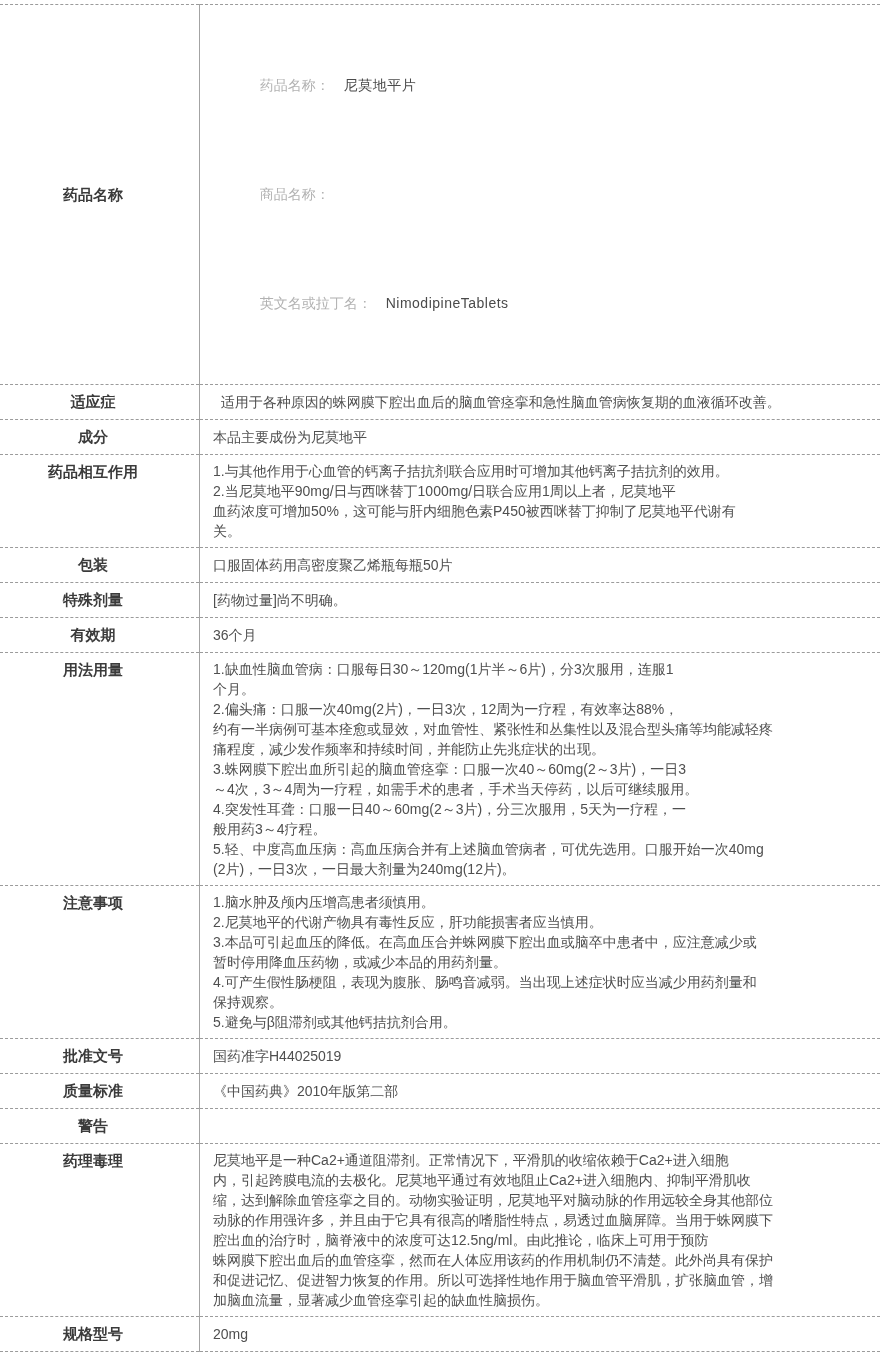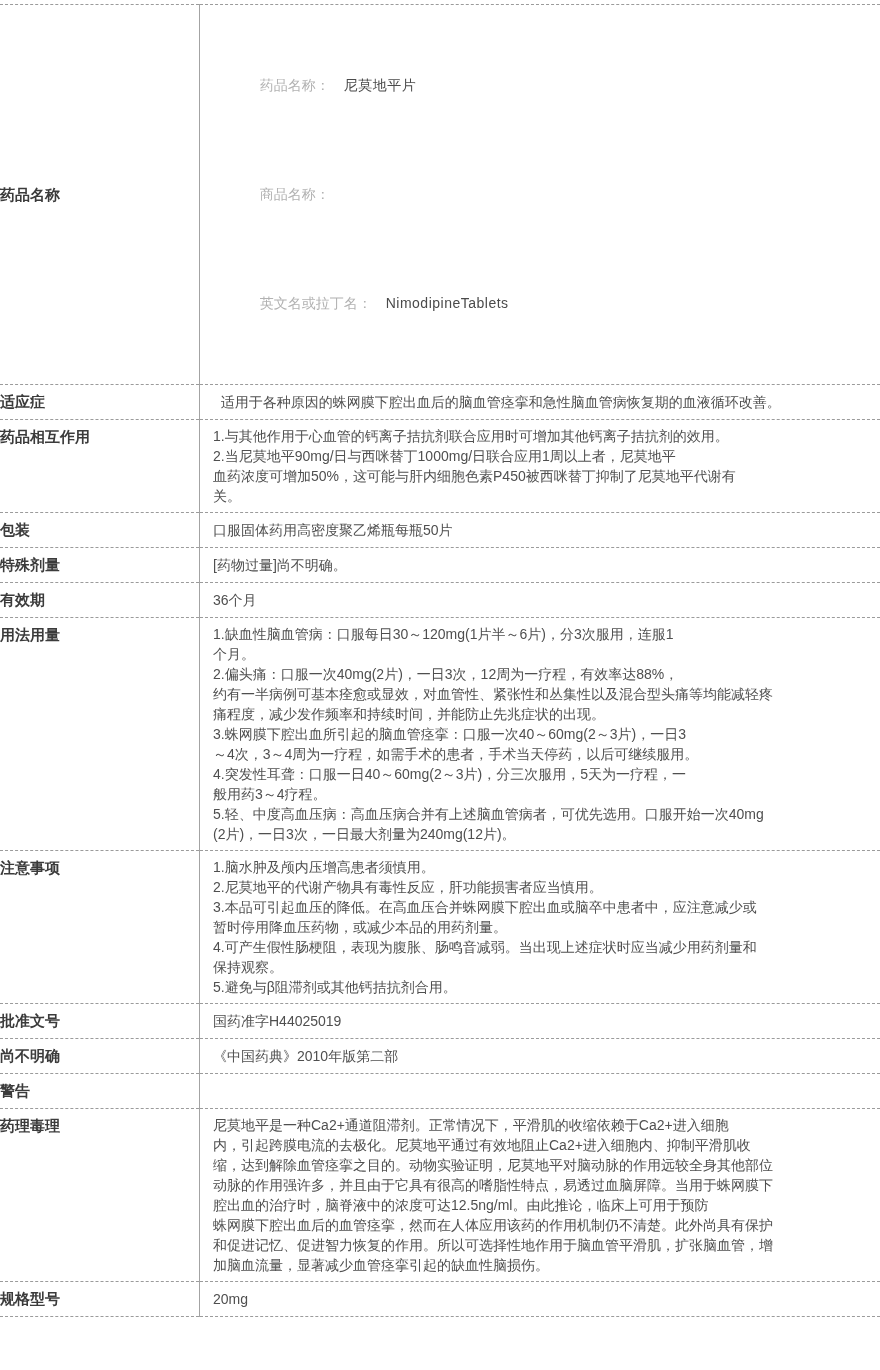--- a/index.html
+++ b/index.html
@@ -21,21 +21,21 @@
     width: 100%;
     border-collapse: collapse;
     border-bottom: 1px dashed #9b9b9b;
   }
   table.drug-table tr {
     border-top: 1px dashed #9b9b9b;
   }
   td.c-label {
     width: 186px;
     min-width: 186px;
-    text-align: left;
+    text-align: center;
     vertical-align: top;
     font-weight: bold;
     font-size: 15px;
     color: #3b3b3b;
     line-height: 20px;
     padding: 7px 13px 7px 0;
     border-right: 1px solid #a3a3a3;
     white-space: nowrap;
   }
   tr.row-name td.c-label {
@@ -85,20 +85,24 @@
             <span class="kv-key">英文名或拉丁名：</span><span class="kv-value">NimodipineTablets</span>
           </div>
         </td>
       </tr>
 
       <tr>
         <td class="c-label">适应症</td>
         <td class="c-content">  适用于各种原因的蛛网膜下腔出血后的脑血管痉挛和急性脑血管病恢复期的血液循环改善。</td>
       </tr>
 
+      <tr>
+        <td class="c-label">成分</td>
+        <td class="c-content">本品主要成份为尼莫地平</td>
+      </tr>
 
       <tr>
         <td class="c-label">药品相互作用</td>
         <td class="c-content">1.与其他作用于心血管的钙离子拮抗剂联合应用时可增加其他钙离子拮抗剂的效用。
 2.当尼莫地平90mg/日与西咪替丁1000mg/日联合应用1周以上者，尼莫地平
 血药浓度可增加50%，这可能与肝内细胞色素P450被西咪替丁抑制了尼莫地平代谢有
 关。</td>
       </tr>
 
       <tr>
@@ -141,21 +145,21 @@
 保持观察。
 5.避免与β阻滞剂或其他钙拮抗剂合用。</td>
       </tr>
 
       <tr>
         <td class="c-label">批准文号</td>
         <td class="c-content">国药准字H44025019</td>
       </tr>
 
       <tr>
-        <td class="c-label">尚不明确</td>
+        <td class="c-label">质量标准</td>
         <td class="c-content">《中国药典》2010年版第二部</td>
       </tr>
 
 
       <tr>
         <td class="c-label">警告</td>
         <td class="c-content"></td>
       </tr>
 
       <tr>

